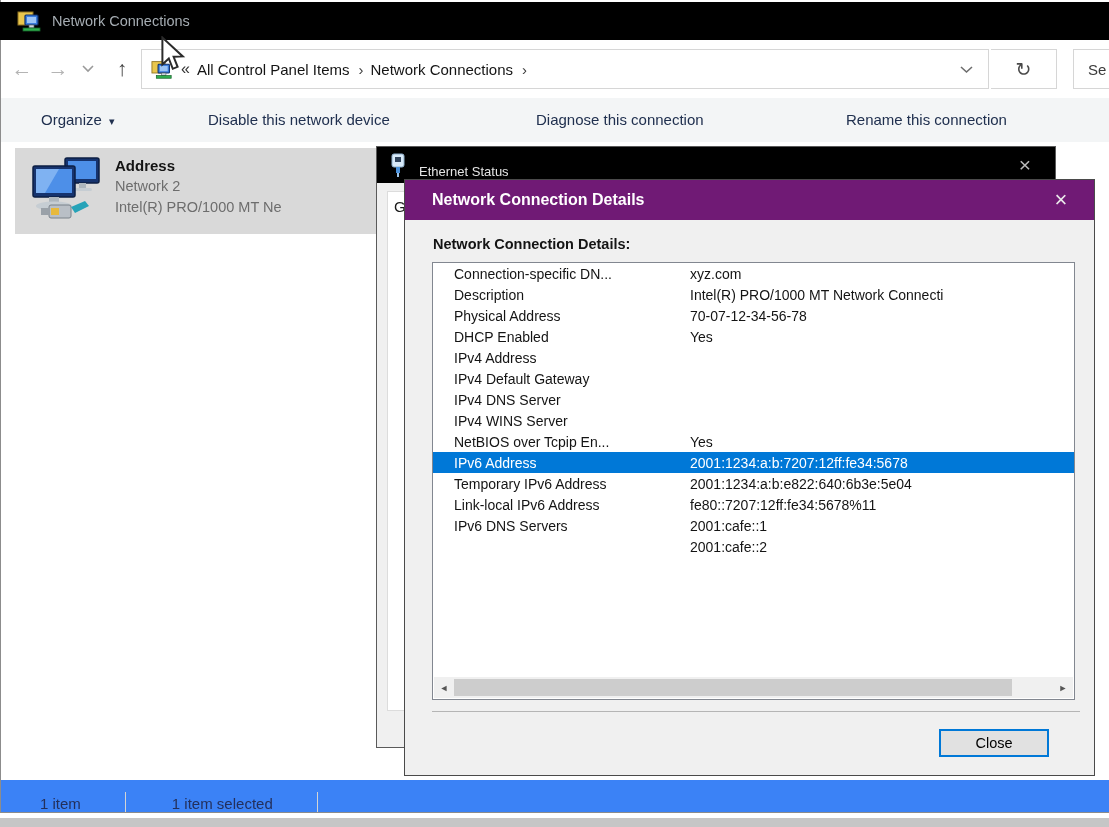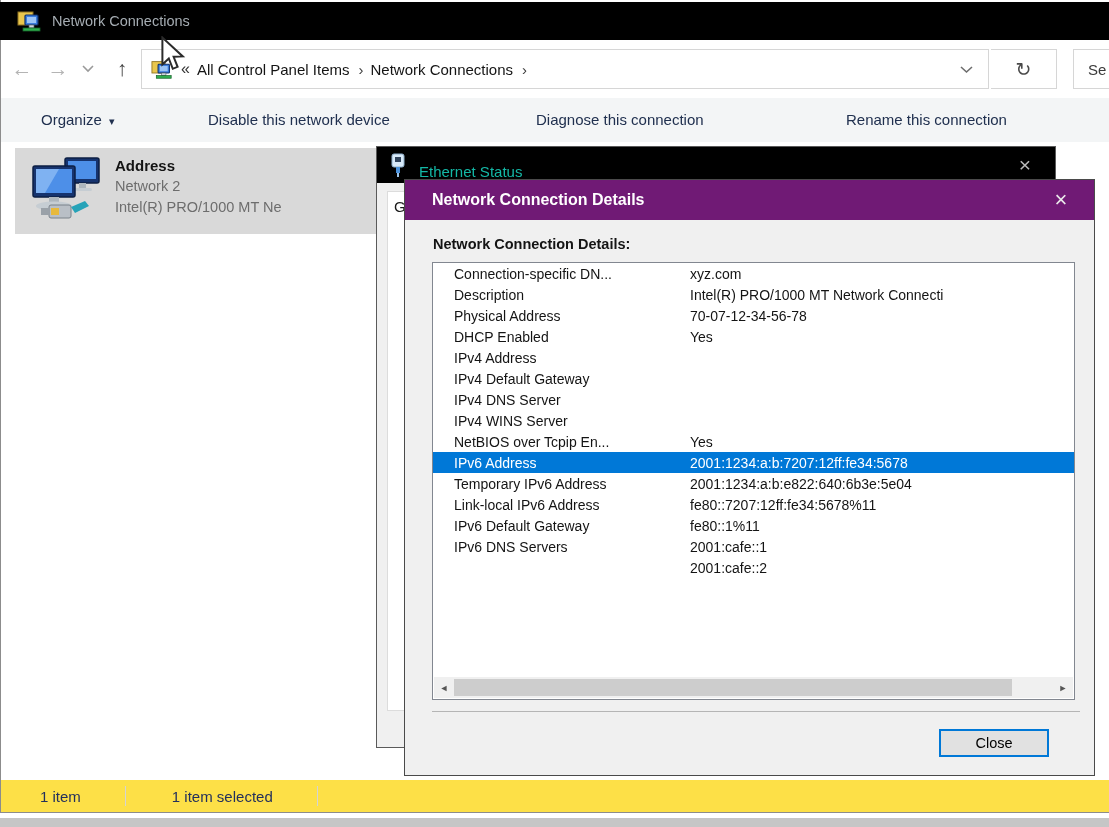--- a/index.html
+++ b/index.html
@@ -45,33 +45,33 @@
 
   
   .content{position:absolute;left:1px;top:142px;width:1108px;height:638px;background:#fff;z-index:2;}
   .conn-item{position:absolute;left:14px;top:6px;width:372px;height:86px;background:#d9d9d9;}
   .conn-icon{position:absolute;left:12px;top:8px;}
   .conn-text{position:absolute;left:100px;top:7px;}
   .conn-name{font-size:15px;font-weight:bold;color:#141414;line-height:21px;}
   .conn-sub{font-size:14.5px;color:#6d6d6d;line-height:21px;white-space:nowrap;width:272px;overflow:hidden;}
 
   
-  .statusbar{position:absolute;left:1px;top:780px;width:1108px;height:32px;background:#fde047;z-index:2;
-             display:flex;align-items:center;font-size:15px;color:#23305c;gap:20px;}
+  .statusbar{position:absolute;left:1px;top:780px;width:1108px;height:32px;background:#3b82f6;z-index:2;
+             display:flex;align-items:flex-end;font-size:15px;color:#23305c;gap:20px;}
   .sb-count{margin-left:39px;}
   .sb-sep{width:1px;height:20px;background:#d4d4d4;margin-left:24px;}
   .sb-selected{margin-left:26px;}
   .win-bottom{position:absolute;left:0;top:812px;width:1109px;height:1px;background:#8c8c8c;z-index:2;}
   .below-strip{position:absolute;left:0;top:818px;width:1109px;height:9px;background:#c6c6c6;z-index:2;}
 
   
   .status-dialog{position:absolute;left:376px;top:146px;width:680px;height:602px;background:#f0f0f0;
                  border:1px solid #5a5a5a;z-index:5;}
   .sd-titlebar{position:absolute;left:0;top:0;width:100%;height:36px;background:#000;display:flex;align-items:center;}
-  .sd-title{color:#14b8a6;font-size:15px;margin-left:12px;margin-top:12px;}
+  .sd-title{color:#e5e5e5;font-size:13px;margin-left:12px;margin-top:12px;}
   .sd-close{position:absolute;right:8px;top:0;width:44px;height:36px;color:#b9b9b9;font-size:21px;
             display:flex;align-items:center;justify-content:center;}
   .sd-tabpage{position:absolute;left:10px;top:44px;width:620px;height:520px;background:#fff;border:1px solid #dcdcdc;
               font-size:15px;color:#1a1a1a;padding:6px 0 0 6px;}
 
   
   .details-dialog{position:absolute;left:404px;top:179px;width:691px;height:597px;background:#f0f0f0;
                   border:1px solid #4a4a4a;z-index:6;}
   .dd-titlebar{position:absolute;left:0;top:0;width:100%;height:40px;background:#701a75;display:flex;align-items:center;}
   .dd-title{color:#ffffff;font-size:16px;font-weight:600;margin-left:27px;}
@@ -275,24 +275,20 @@
       </div>
       <div class="lv-row">
         <div class="lv-prop">Temporary IPv6 Address</div>
         <div class="lv-val">2001:1234:a:b:e822:640:6b3e:5e04</div>
       </div>
       <div class="lv-row">
         <div class="lv-prop">Link-local IPv6 Address</div>
         <div class="lv-val">fe80::7207:12ff:fe34:5678%11</div>
       </div>
       <div class="lv-row">
-        <div class="lv-prop">IPv6 Default Gateway</div>
-        <div class="lv-val">fe80::1%11</div>
-      </div>
-      <div class="lv-row">
         <div class="lv-prop">IPv6 DNS Servers</div>
         <div class="lv-val">2001:cafe::1</div>
       </div>
       <div class="lv-row">
         <div class="lv-prop"></div>
         <div class="lv-val">2001:cafe::2</div>
       </div>
 
       <div class="hscroll">
         <div class="hs-btn">◄</div>

